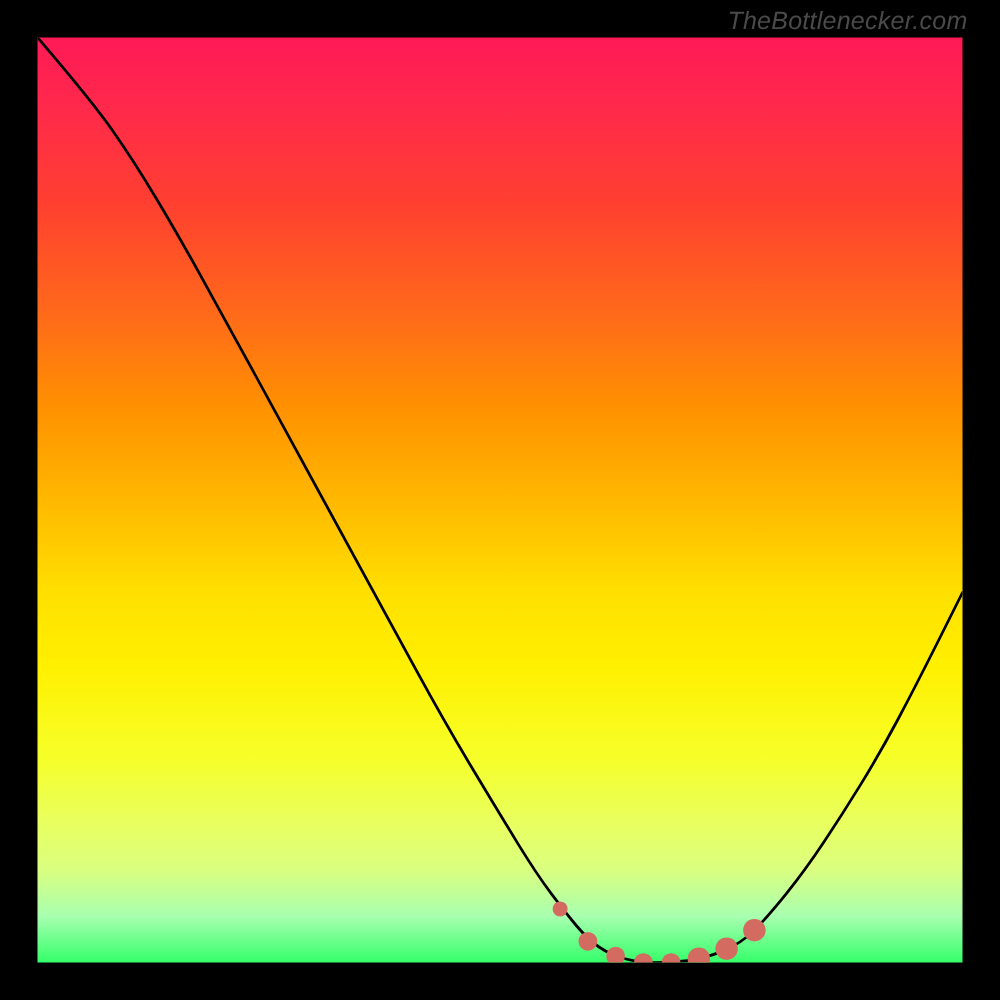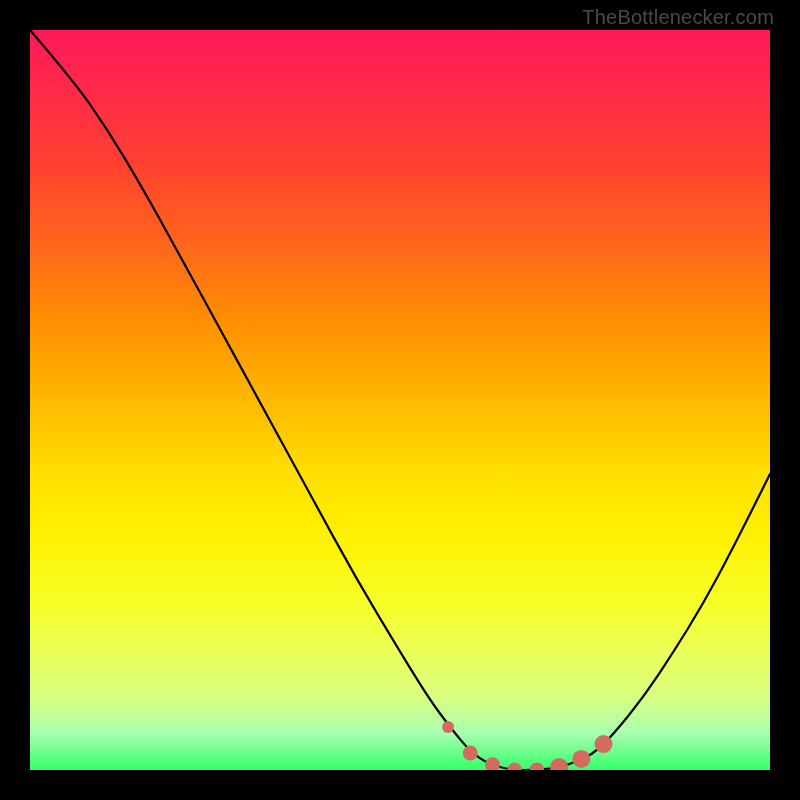--- a/index.html
+++ b/index.html
@@ -2,20 +2,21 @@
 <html><head>
 <meta charset="utf-8">
 <style>
   * { margin: 0; padding: 0; box-sizing: border-box; }
   html, body { width: 800px; height: 800px; overflow: hidden; background: #000; }
   .frame {
     position: relative;
     width: 800px;
     height: 764px;
     background: #000;
+    font-style: italic;
   }
   .plot-area {
     position: absolute;
     left: 30px;
     top: 30px;
     width: 740px;
     height: 740px;
     
     background: linear-gradient(to bottom,
       #ff1a57 0%,

